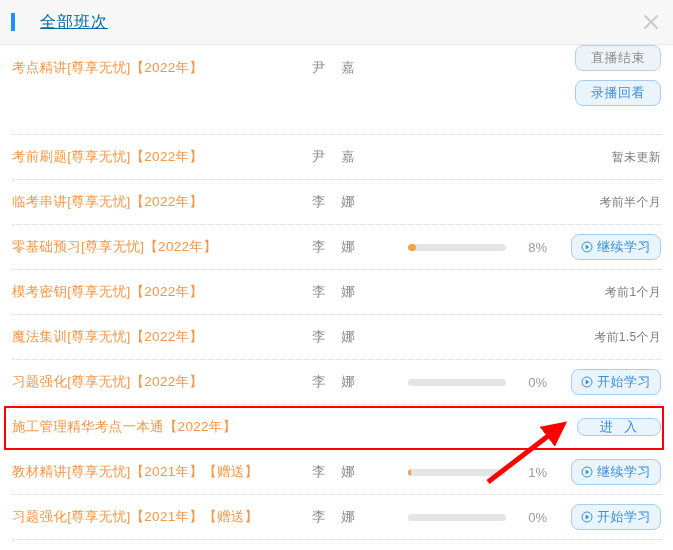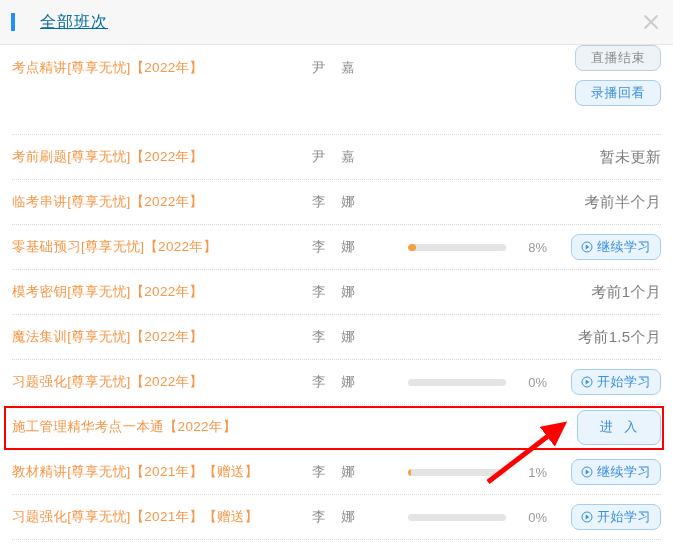--- a/index.html
+++ b/index.html
@@ -119,21 +119,21 @@
 
   .action-cell {
     flex: 0 0 auto;
     width: 104px;
     display: flex;
     flex-direction: column;
     align-items: flex-end;
     gap: 9px;
   }
   .status-text {
-    font-size: 15px;
+    font-size: 12px;
     color: #7d7d7d;
     white-space: nowrap;
     letter-spacing: 0.3px;
   }
 
   .btn {
     box-sizing: border-box;
     height: 26px;
     min-width: 86px;
     padding: 0 9px;
@@ -150,21 +150,21 @@
     white-space: nowrap;
     letter-spacing: 0.5px;
   }
   .btn.disabled {
     color: #8d8d8d;
     background: #eef3f8;
     border-color: #b9cfe2;
   }
   .btn.enter {
     min-width: 84px;
-    height: 35px;
+    height: 18px;
     letter-spacing: 4px;
     padding-left: 12px;
   }
   .play-icon { display: block; flex: 0 0 auto; }
 
   
   .highlight-box {
     position: absolute;
     left: 4px;
     top: 406px;

